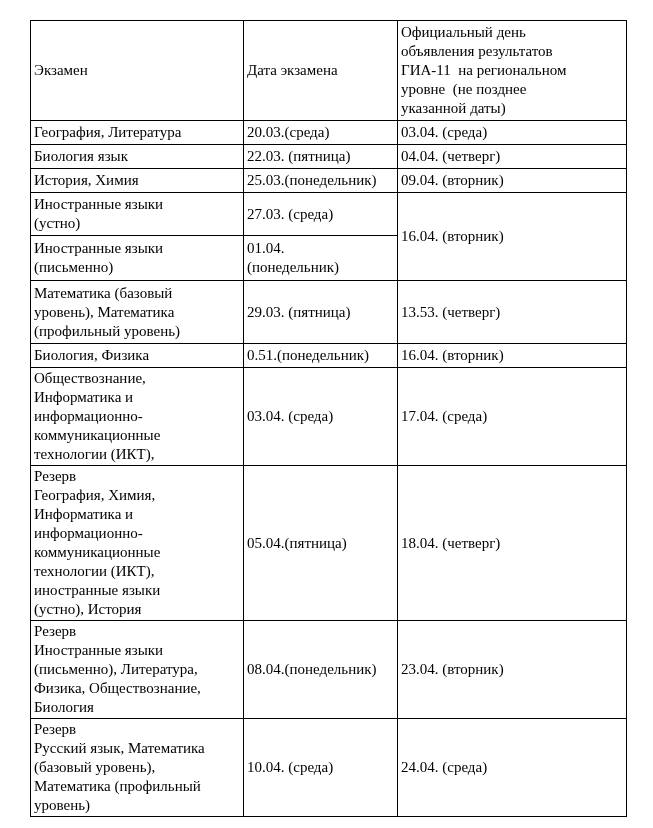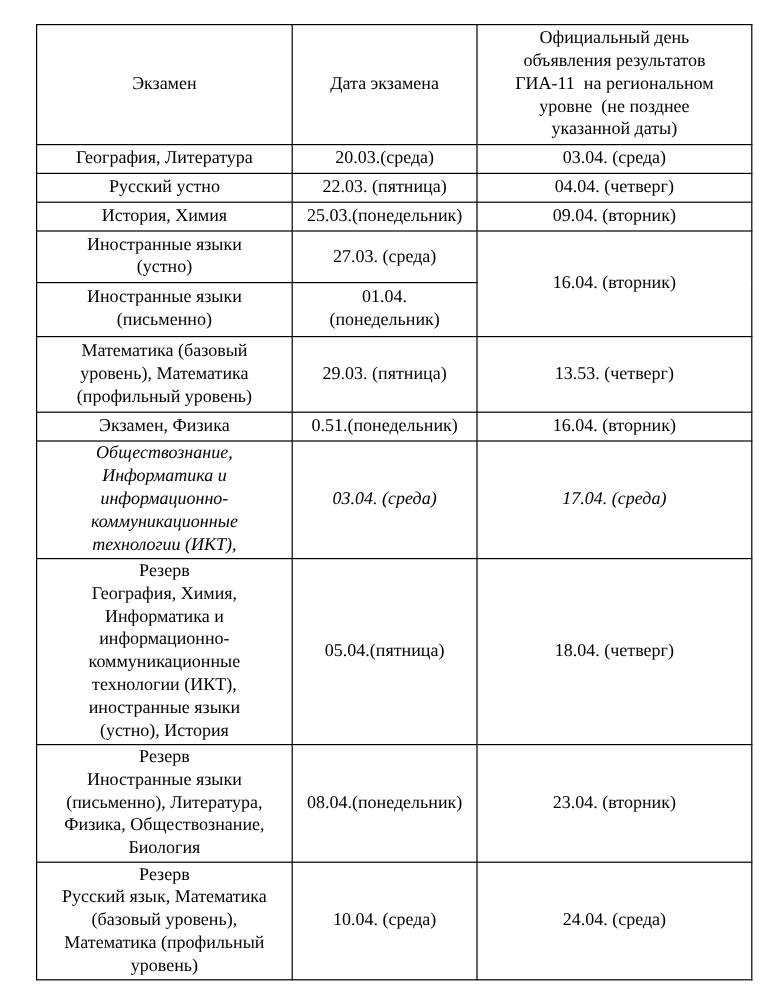--- a/index.html
+++ b/index.html
@@ -18,42 +18,42 @@
     position: absolute;
     left: 30px;
     top: 20px;
     width: 596px;
     border-collapse: collapse;
     table-layout: fixed;
     background: #ffffff;
   }
   table.exam-table td {
     border: 1px solid #000000;
-    text-align: center;
+    text-align: left;
     vertical-align: middle;
     font-size: 15px;
     line-height: 19px;
     font-weight: normal;
     padding: 1px 3px;
     overflow: hidden;
   }
   .prewrap { white-space: pre-wrap; }
   .reserve {
     display: block;
   }
   
   tr.hdr  { height: 100px; }
   tr.r1   { height: 24px; }
   tr.r2   { height: 24px; }
   tr.r3   { height: 24px; font-family: Liberation Serif, serif; }
   tr.r4   { height: 43px; }
   tr.r5   { height: 45px; }
   tr.r6   { height: 63px; }
   tr.r7   { height: 24px; }
-  tr.r8   { height: 96px; font-style: italic; }
+  tr.r8   { height: 96px; }
   tr.r9   { height: 147px; }
   tr.r10  { height: 98px; }
   tr.r11  { height: 93px; }
 </style>
 </head>
 <body>
 
 <div>
   <table class="exam-table">
     <colgroup>
@@ -72,21 +72,21 @@
 указанной даты)</td>
       </tr>
 
       <tr class="r1">
         <td class="prewrap">География, Литература</td>
         <td class="prewrap">20.03.(среда)</td>
         <td class="prewrap">03.04. (среда)</td>
       </tr>
 
       <tr class="r2">
-        <td class="prewrap">Русский устно</td>
+        <td class="prewrap">Биология язык</td>
         <td class="prewrap">22.03. (пятница)</td>
         <td class="prewrap">04.04. (четверг)</td>
       </tr>
 
       <tr class="r3">
         <td class="prewrap">История, Химия</td>
         <td class="prewrap">25.03.(понедельник)</td>
         <td class="prewrap">09.04. (вторник)</td>
       </tr>
 
@@ -106,21 +106,21 @@
 
       <tr class="r6">
         <td class="prewrap">Математика (базовый
 уровень), Математика
 (профильный уровень)</td>
         <td class="prewrap">29.03. (пятница)</td>
         <td class="prewrap">13.53. (четверг)</td>
       </tr>
 
       <tr class="r7">
-        <td class="prewrap">Экзамен, Физика</td>
+        <td class="prewrap">Биология, Физика</td>
         <td class="prewrap">0.51.(понедельник)</td>
         <td class="prewrap">16.04. (вторник)</td>
       </tr>
 
       <tr class="r8">
         <td class="prewrap">Обществознание,
 Информатика и
 информационно-
 коммуникационные
 технологии (ИКТ),</td>

